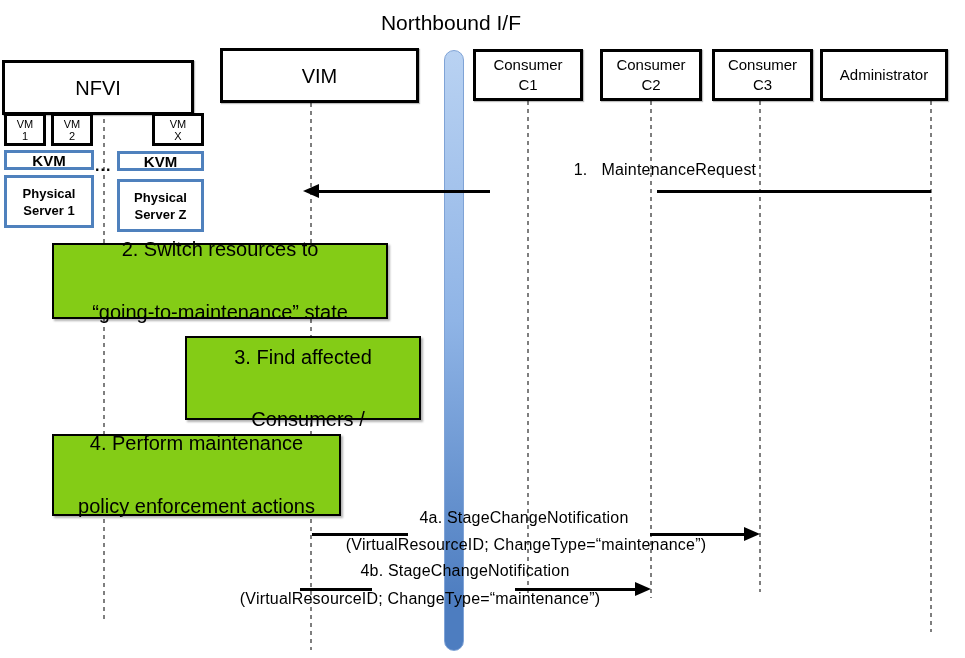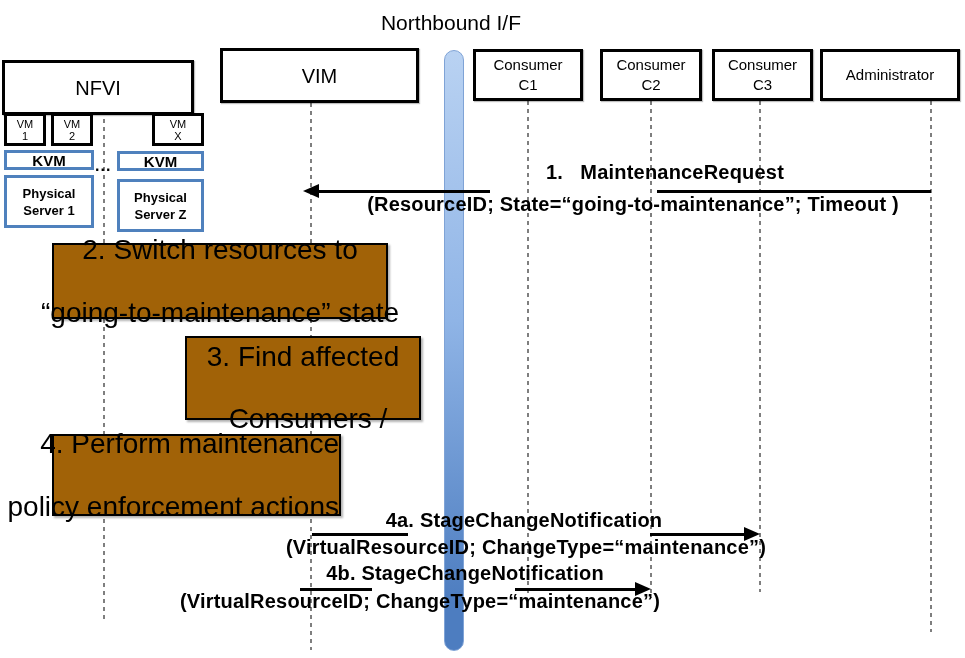--- a/index.html
+++ b/index.html
@@ -40,33 +40,33 @@
     display:flex;flex-direction:column;align-items:center;justify-content:center;
   }
   .border-black{border:3px solid #000;}
   .border-blue{border:3px solid var(--accent-blue);}
   .vm-t{font-size:11px;line-height:12px;font-weight:400;}
   .kvm-t{font-size:15px;line-height:13px;font-weight:700;}
   .ps-t{font-size:13px;line-height:17px;font-weight:600;}
   .dots{position:absolute;font-size:16px;font-weight:700;letter-spacing:1px;}
   
   .activity{
-    position:absolute;background:#a16207;border:2px solid #000;box-sizing:border-box;
+    position:absolute;background:#84cc16;border:2px solid #000;box-sizing:border-box;
     display:flex;flex-direction:column;align-items:center;justify-content:center;
-    text-align:center;font-size:28px;box-shadow:2px 2px 2px rgba(0,0,0,0.3);gap:36px;
+    text-align:center;font-size:20px;box-shadow:2px 2px 2px rgba(0,0,0,0.3);gap:36px;
   }
   .activity .ln{line-height:27px;white-space:nowrap;}
   
   .mline{position:absolute;height:3px;background:#000;}
   .ah-left{position:absolute;width:0;height:0;border-top:7px solid transparent;
     border-bottom:7px solid transparent;border-right:16px solid #000;}
   .ah-right{position:absolute;width:0;height:0;border-top:7px solid transparent;
     border-bottom:7px solid transparent;border-left:16px solid #000;}
   
-  .msg{position:absolute;font-size:20px;white-space:pre;transform:translateX(-50%);letter-spacing:0.2px;font-weight:bold;}
+  .msg{position:absolute;font-size:16px;white-space:pre;transform:translateX(-50%);letter-spacing:0.2px;}
   .title{position:absolute;font-size:21px;white-space:nowrap;transform:translateX(-50%);}
 </style>
 </head>
 <body>
 
 <div id="diagram">
 
   <div class="lifeline" style="left:103px;top:103px;height:519px;"></div>
   <div class="lifeline" style="left:310px;top:103px;height:547px;"></div>
   <div class="lifeline" style="left:527px;top:101px;height:492px;"></div>
@@ -82,21 +82,20 @@
 
   <div class="mline" style="left:312px;top:533px;width:96px;"></div>
   <div class="mline" style="left:650px;top:533px;width:96px;"></div>
   <div class="ah-right" style="left:744px;top:527px;"></div>
 
   <div class="mline" style="left:300px;top:588px;width:72px;"></div>
   <div class="mline" style="left:515px;top:588px;width:122px;"></div>
   <div class="ah-right" style="left:635px;top:582px;"></div>
 
   <div class="msg" style="left:665px;top:161px;">1.   MaintenanceRequest</div>
-  <div class="msg" style="left:633px;top:193px;">(ResourceID; State=“going-to-maintenance”; Timeout )</div>
   <div class="msg" style="left:524px;top:509px;">4a. StageChangeNotification</div>
   <div class="msg" style="left:526px;top:536px;">(VirtualResourceID; ChangeType=“maintenance”)</div>
   <div class="msg" style="left:465px;top:562px;">4b. StageChangeNotification</div>
   <div class="msg" style="left:420px;top:590px;">(VirtualResourceID; ChangeType=“maintenance”)</div>
 
   <div class="title" style="left:451px;top:11px;">Northbound I/F</div>
 
   <div class="actor" style="left:2px;top:60px;width:192px;height:55px;">
     <span class="big">NFVI</span>
   </div>
@@ -108,21 +107,21 @@
     <span class="med">C1</span>
   </div>
   <div class="actor" style="left:600px;top:49px;width:102px;height:52px;">
     <span class="med">Consumer</span>
     <span class="med">C2</span>
   </div>
   <div class="actor" style="left:712px;top:49px;width:101px;height:52px;">
     <span class="med">Consumer</span>
     <span class="med">C3</span>
   </div>
-  <div class="actor" style="left:820px;top:49px;width:140px;height:52px;align-items:center;">
+  <div class="actor" style="left:820px;top:49px;width:128px;height:52px;align-items:center;">
     <span class="med">Administrator</span>
   </div>
 
   <div class="subbox border-black" style="left:4px;top:113px;width:42px;height:33px;">
     <span class="vm-t">VM</span>
     <span class="vm-t">1</span>
   </div>
   <div class="subbox border-black" style="left:51px;top:113px;width:42px;height:33px;">
     <span class="vm-t">VM</span>
     <span class="vm-t">2</span>
@@ -148,18 +147,18 @@
   </div>
 
   <div class="activity" style="left:52px;top:243px;width:336px;height:76px;">
     <span class="ln">2. Switch resources to</span>
     <span class="ln">“going-to-maintenance” state</span>
   </div>
   <div class="activity" style="left:185px;top:336px;width:236px;height:84px;">
     <span class="ln" style="line-height:26px;margin-top:19px;">3. Find affected</span>
     <span class="ln" style="line-height:26px;margin-left:10px;">Consumers /</span>
   </div>
-  <div class="activity" style="left:52px;top:434px;width:289px;height:82px;align-items:flex-end;">
+  <div class="activity" style="left:52px;top:434px;width:289px;height:82px;">
     <span class="ln">4. Perform maintenance</span>
     <span class="ln">policy enforcement actions</span>
   </div>
 
 </div>
 
 </body></html>

